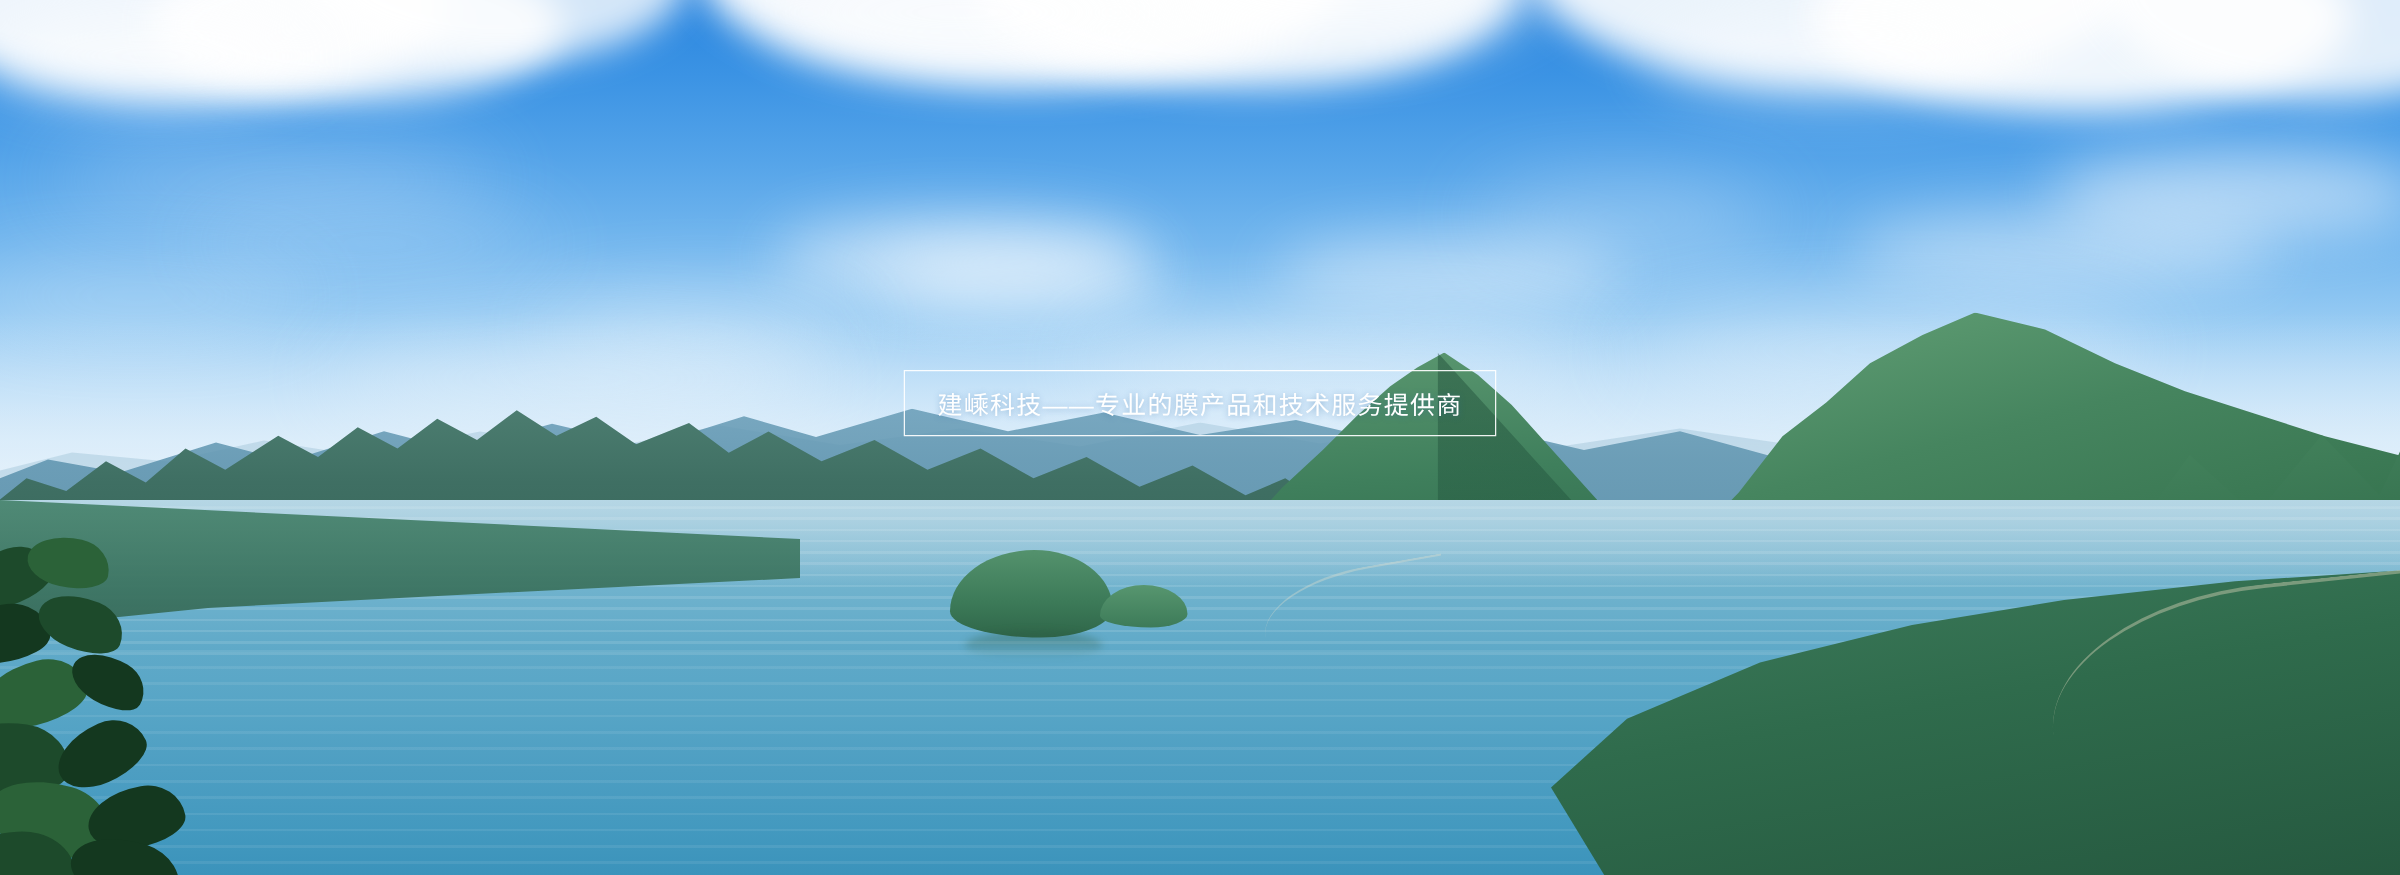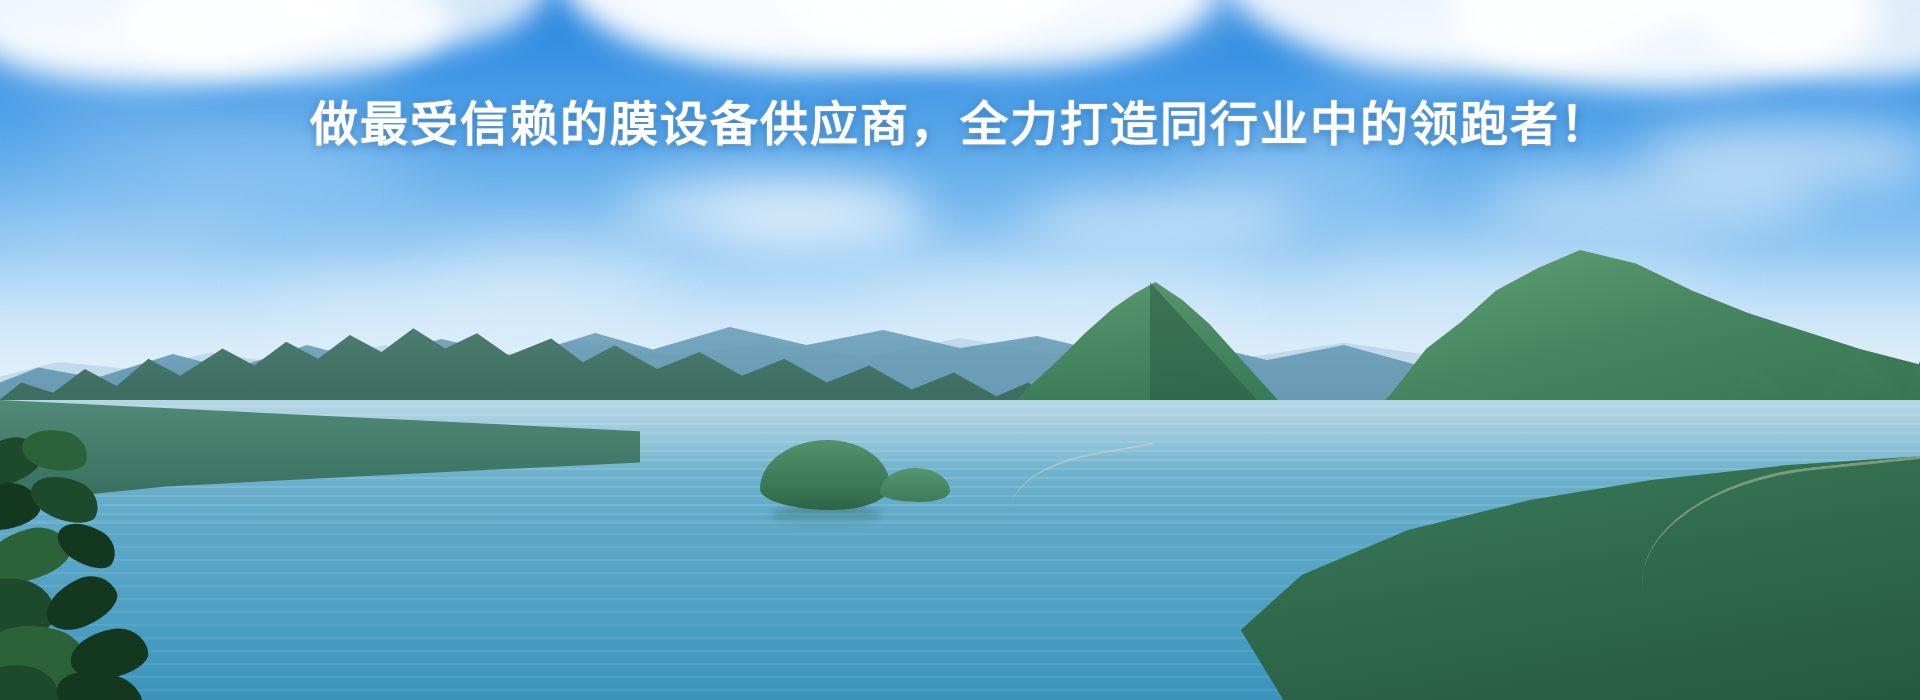--- a/index.html
+++ b/index.html
@@ -341,17 +341,19 @@
     <div class="leaf l" style="left:24px;  top:100px; width:86px; height:50px; transform:rotate(-14deg);"></div>
     <div class="leaf d" style="left:96px;  top:96px;  width:62px; height:38px; transform:rotate(30deg);"></div>
     <div class="leaf" style="left:0px;   top:148px; width:96px; height:56px; transform:rotate(8deg);"></div>
     <div class="leaf d" style="left:84px;  top:150px; width:74px; height:46px; transform:rotate(-24deg);"></div>
     <div class="leaf l" style="left:30px;  top:196px; width:100px;height:58px; transform:rotate(16deg);"></div>
     <div class="leaf d" style="left:110px; top:200px; width:78px; height:48px; transform:rotate(-10deg);"></div>
     <div class="leaf" style="left:-10px; top:236px; width:110px;height:60px; transform:rotate(-4deg);"></div>
     <div class="leaf d" style="left:96px;  top:242px; width:90px; height:52px; transform:rotate(18deg);"></div>
   </div>
 
-  <div class="headline">做最受信赖的膜设备供应商，全力打造同行业中的领跑者！</div>
-
-
+
+
+  <div class="tagline-wrap">
+    <div class="tagline">建嵊科技——专业的膜产品和技术服务提供商</div>
+  </div>
 
 </div>
 
 </body></html>

